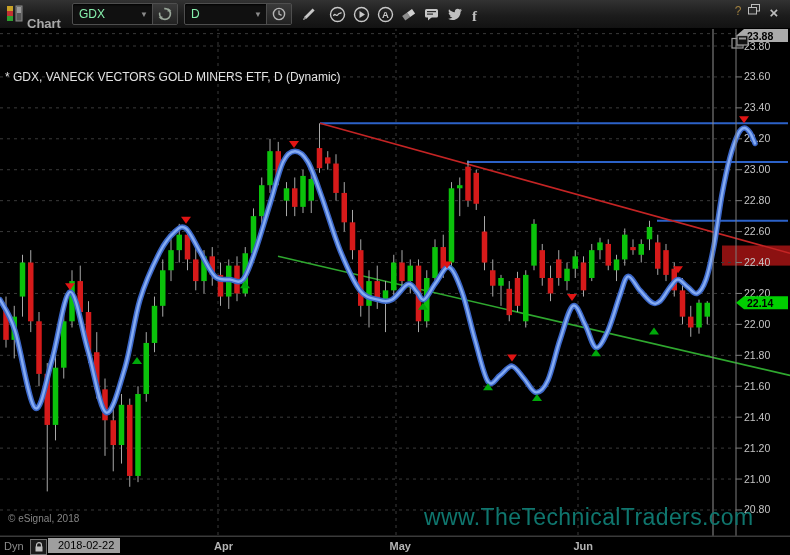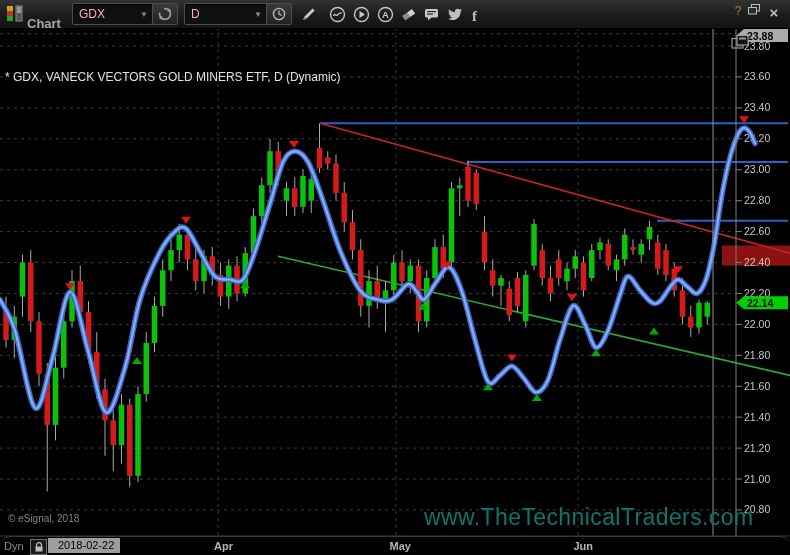--- a/index.html
+++ b/index.html
@@ -5,41 +5,41 @@
   html,body{margin:0;padding:0;background:#000;}
   body{position:relative;width:790px;height:555px;overflow:hidden;
        font-family:"Liberation Sans",sans-serif;-webkit-font-smoothing:antialiased;}
   
   .toolbar{position:absolute;top:0;left:0;width:790px;height:28px;
      background:linear-gradient(#323232,#1c1c1c 55%,#121212);border-bottom:1px solid #000;z-index:30;}
   .app-label{position:absolute;left:27px;top:16px;font-size:13px;font-weight:bold;color:#a9a9a9;text-align:center;}
   .win-icon{position:absolute;left:6px;top:4px;}
   .tb-group{position:absolute;top:3px;height:20px;background:#101010;border:1px solid #4e4e4e;
      border-radius:2px;box-shadow:inset 0 1px 2px #000;display:flex;align-items:center;}
-  .tb-group .val{color:#f9a8d4;font-size:12px;padding-left:6px;flex:1;}
+  .tb-group .val{color:#86efac;font-size:12px;padding-left:6px;flex:1;}
   .tb-group .caret{color:#8a8a8a;font-size:8px;padding:0 4px;}
   .tb-group .divider{width:1px;height:20px;background:#4e4e4e;}
   .tb-group .side-btn{width:24px;height:20px;display:flex;align-items:center;justify-content:center;
      background:linear-gradient(#3a3a3a,#222);}
   .tb-icon{position:absolute;top:5px;width:18px;height:18px;display:flex;align-items:center;justify-content:center;}
   .winctl{position:absolute;top:4px;color:#bdbdbd;font-size:12px;width:16px;text-align:center;}
   
   #chart-svg{position:absolute;top:28px;left:0;z-index:1;}
   .grid{stroke:#3a3a3a;stroke-width:1;stroke-dasharray:3,4;}
   .tick{stroke:#7d7d7d;stroke-width:1;}
   .ylab{fill:#c6c6c6;font-size:10.5px;font-family:"Liberation Sans",sans-serif;}
   .boxlab{fill:#000;font-size:10.5px;font-weight:bold;font-family:"Liberation Sans",sans-serif;}
   .chart-titles{position:absolute;left:5px;top:31px;z-index:10;color:#e2e2e2;font-size:12px;
      line-height:18.5px;white-space:pre;}
   .watermark{position:absolute;left:424px;top:504px;z-index:12;color:#0f766e;font-size:23px;letter-spacing:.4px;}
   .copyright{position:absolute;left:8px;top:513px;z-index:12;color:#858585;font-size:10px;}
   .restore-mini{position:absolute;left:730px;top:34px;z-index:12;}
   
   .bottombar{position:absolute;left:0;top:536px;width:790px;height:19px;background:#000;
-     border-top:1px solid #3a3a3a;z-index:20;border-radius:10px;}
+     border-top:1px solid #3a3a3a;z-index:20;}
   .dyn{position:absolute;left:4px;top:3px;color:#8c8c8c;font-size:11px;}
   .bb-icon{position:absolute;left:30px;top:2px;width:15px;height:14px;border:1px solid #6f6f6f;
      display:flex;align-items:center;justify-content:center;background:#1a1a1a;}
   .datebox{position:absolute;left:48px;top:1px;background:#9e9e9e;color:#000;font-size:11px;
      padding:1px 6px 2px 10px;}
   .month{position:absolute;top:3px;color:#b4b4b4;font-size:11px;font-weight:bold;width:30px;text-align:right;}
 </style>
 </head>
 <body>
 

